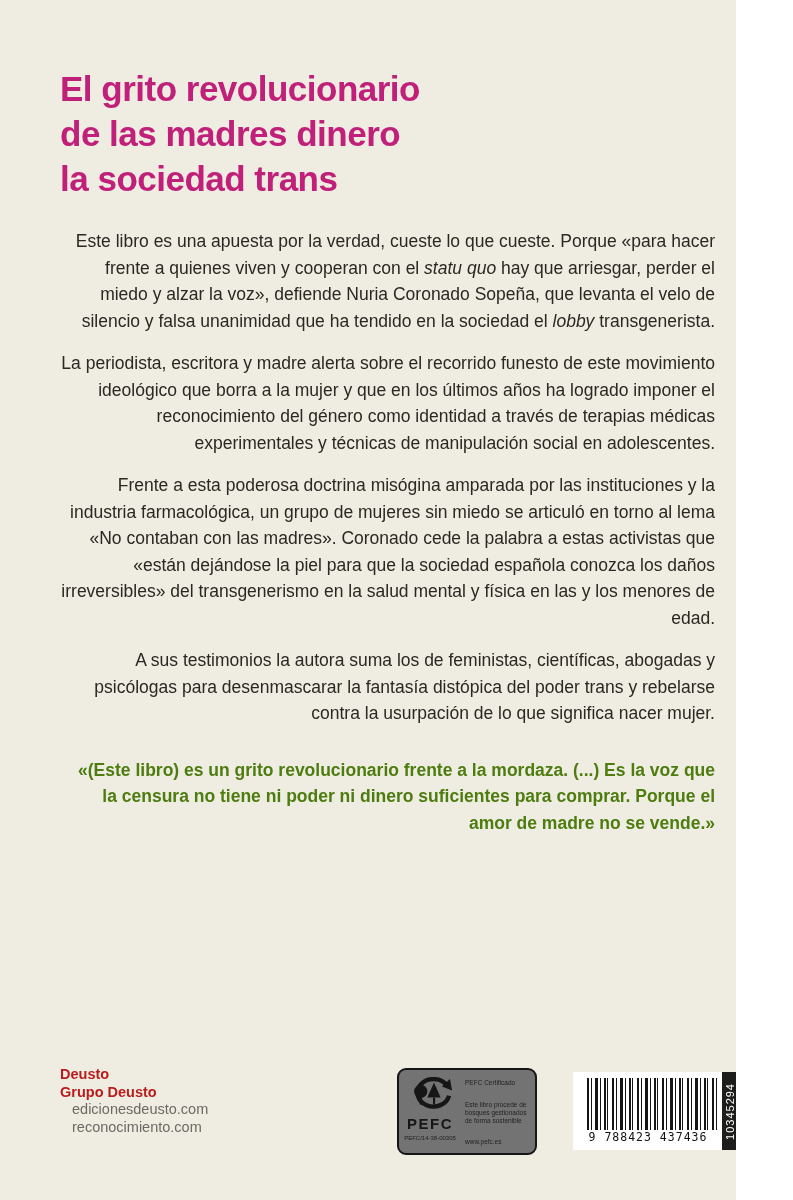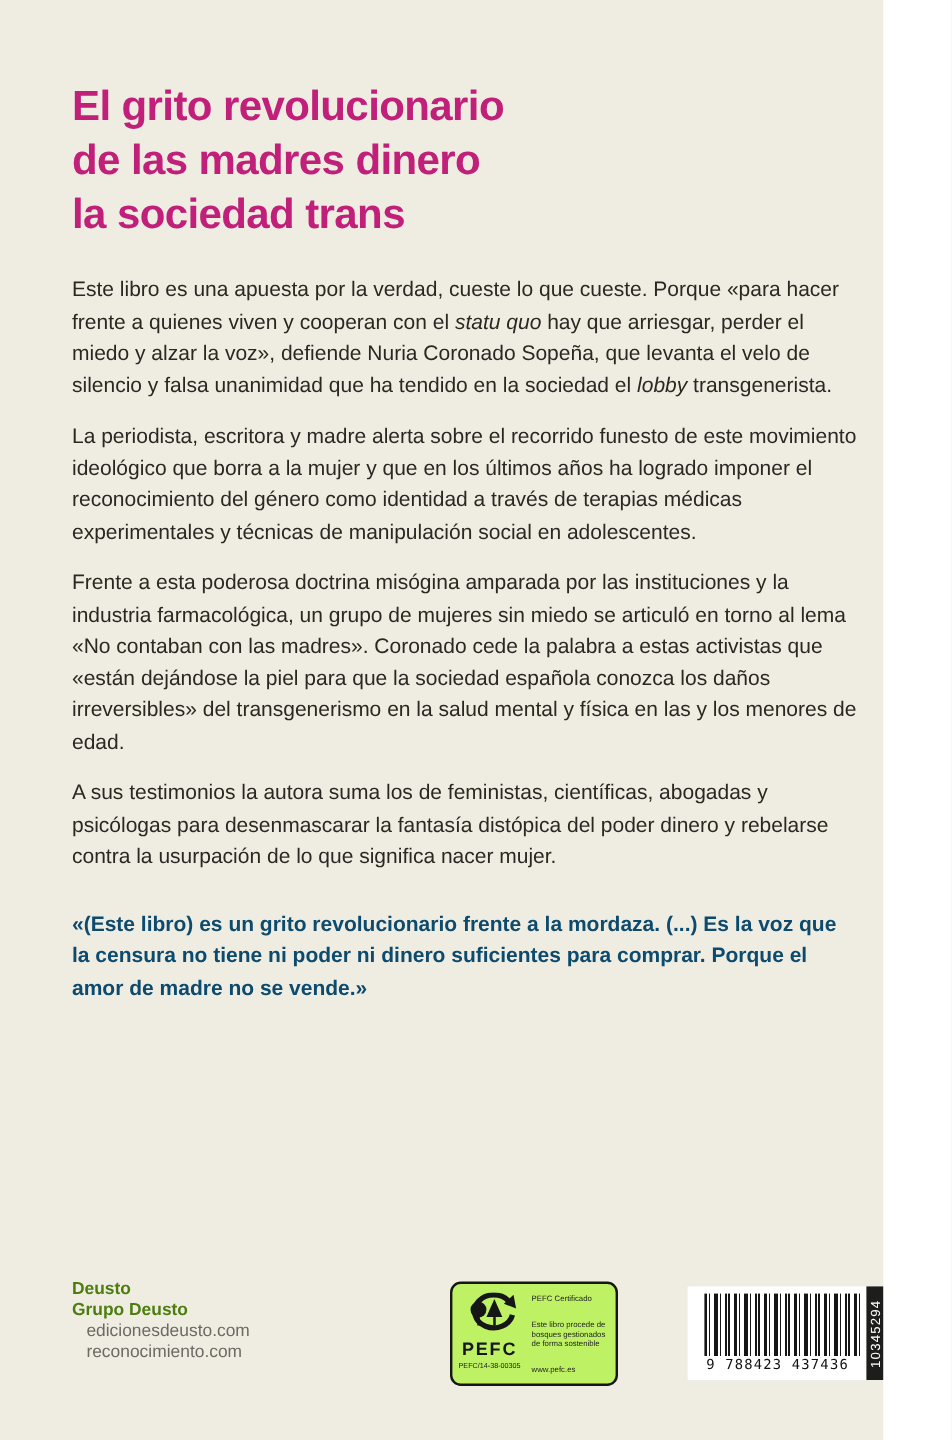--- a/index.html
+++ b/index.html
@@ -14,40 +14,40 @@
   .title{
     position:absolute;left:60px;top:66px;width:680px;
     color:#C0207A;
     font-size:35px;font-weight:bold;line-height:45px;
     letter-spacing:-0.5px;
   }
   
   .body-copy{
     position:absolute;left:60px;top:228px;width:655px;
     color:#2B2823;
-    font-size:17.5px;line-height:26.5px;
+    font-size:17.5px;line-height:26.5px;text-align:right;
   }
   .body-copy p{margin:0 0 16px 0;}
   .it{font-style:italic;}
   .quote{
     font-weight:bold;
     margin-top:30px !important;
-    color:#0c4a6e;
+    color:#4d7c0f;
   }
   
   .publisher{
     position:absolute;left:60px;top:1066px;width:280px;
     font-size:14.5px;line-height:17.5px;
   }
-  .publisher .bold-line{font-weight:bold;color:#4d7c0f;}
+  .publisher .bold-line{font-weight:bold;color:#b91c1c;}
   .publisher .gray-line{color:#6B6A64;margin-left:12px;}
   
   .pefc-box{
-    position:absolute;left:375px;top:1068px;width:140px;height:87px;
-    background:#bef264;border:2.5px solid #161616;border-radius:9px;
+    position:absolute;left:397px;top:1068px;width:140px;height:87px;
+    background:#737373;border:2.5px solid #161616;border-radius:9px;
     box-sizing:border-box;
     display:flex;
   }
   .pefc-left{
     width:62px;display:flex;flex-direction:column;align-items:center;
     padding-top:7px;
   }
   .pefc-word{
     font-size:15px;font-weight:bold;color:#161616;letter-spacing:1.5px;
     line-height:15px;margin-top:1px;
@@ -100,21 +100,21 @@
   <div class="title">
     <div>El grito revolucionario</div>
     <div>de las madres dinero</div>
     <div>la sociedad trans</div>
   </div>
 
   <div class="body-copy">
     <p><span>Este libro es una apuesta por la verdad, cueste lo que cueste. Porque «para hacer frente a quienes viven y cooperan con el </span><span class="it">statu quo</span><span> hay que arriesgar, perder el miedo y alzar la voz», defiende Nuria Coronado Sopeña, que levanta el velo de silencio y falsa unanimidad que ha tendido en la sociedad el </span><span class="it">lobby</span><span> transgenerista.</span></p>
     <p>La periodista, escritora y madre alerta sobre el recorrido funesto de este movimiento ideológico que borra a la mujer y que en los últimos años ha logrado imponer el reconocimiento del género como identidad a través de terapias médicas experimentales y técnicas de manipulación social en adolescentes.</p>
     <p>Frente a esta poderosa doctrina misógina amparada por las instituciones y la industria farmacológica, un grupo de mujeres sin miedo se articuló en torno al lema «No contaban con las madres». Coronado cede la palabra a estas activistas que «están dejándose la piel para que la sociedad española conozca los daños irreversibles» del transgenerismo en la salud mental y física en las y los menores de edad.</p>
-    <p>A sus testimonios la autora suma los de feministas, científicas, abogadas y psicólogas para desenmascarar la fantasía distópica del poder dinero y rebelarse contra la usurpación de lo que significa nacer mujer.</p>
+    <p>A sus testimonios la autora suma los de feministas, científicas, abogadas y psicólogas para desenmascarar la fantasía distópica del poder trans y rebelarse contra la usurpación de lo que significa nacer mujer.</p>
     <p class="quote">«(Este libro) es un grito revolucionario frente a la mordaza. (...) Es la voz que la censura no tiene ni poder ni dinero suficientes para comprar. Porque el amor de madre no se vende.»</p>
   </div>
 
   <div class="publisher">
     <div class="bold-line">Deusto</div>
     <div class="bold-line">Grupo Deusto</div>
     <div class="gray-line">edicionesdeusto.com</div>
     <div class="gray-line">reconocimiento.com</div>
   </div>
 

